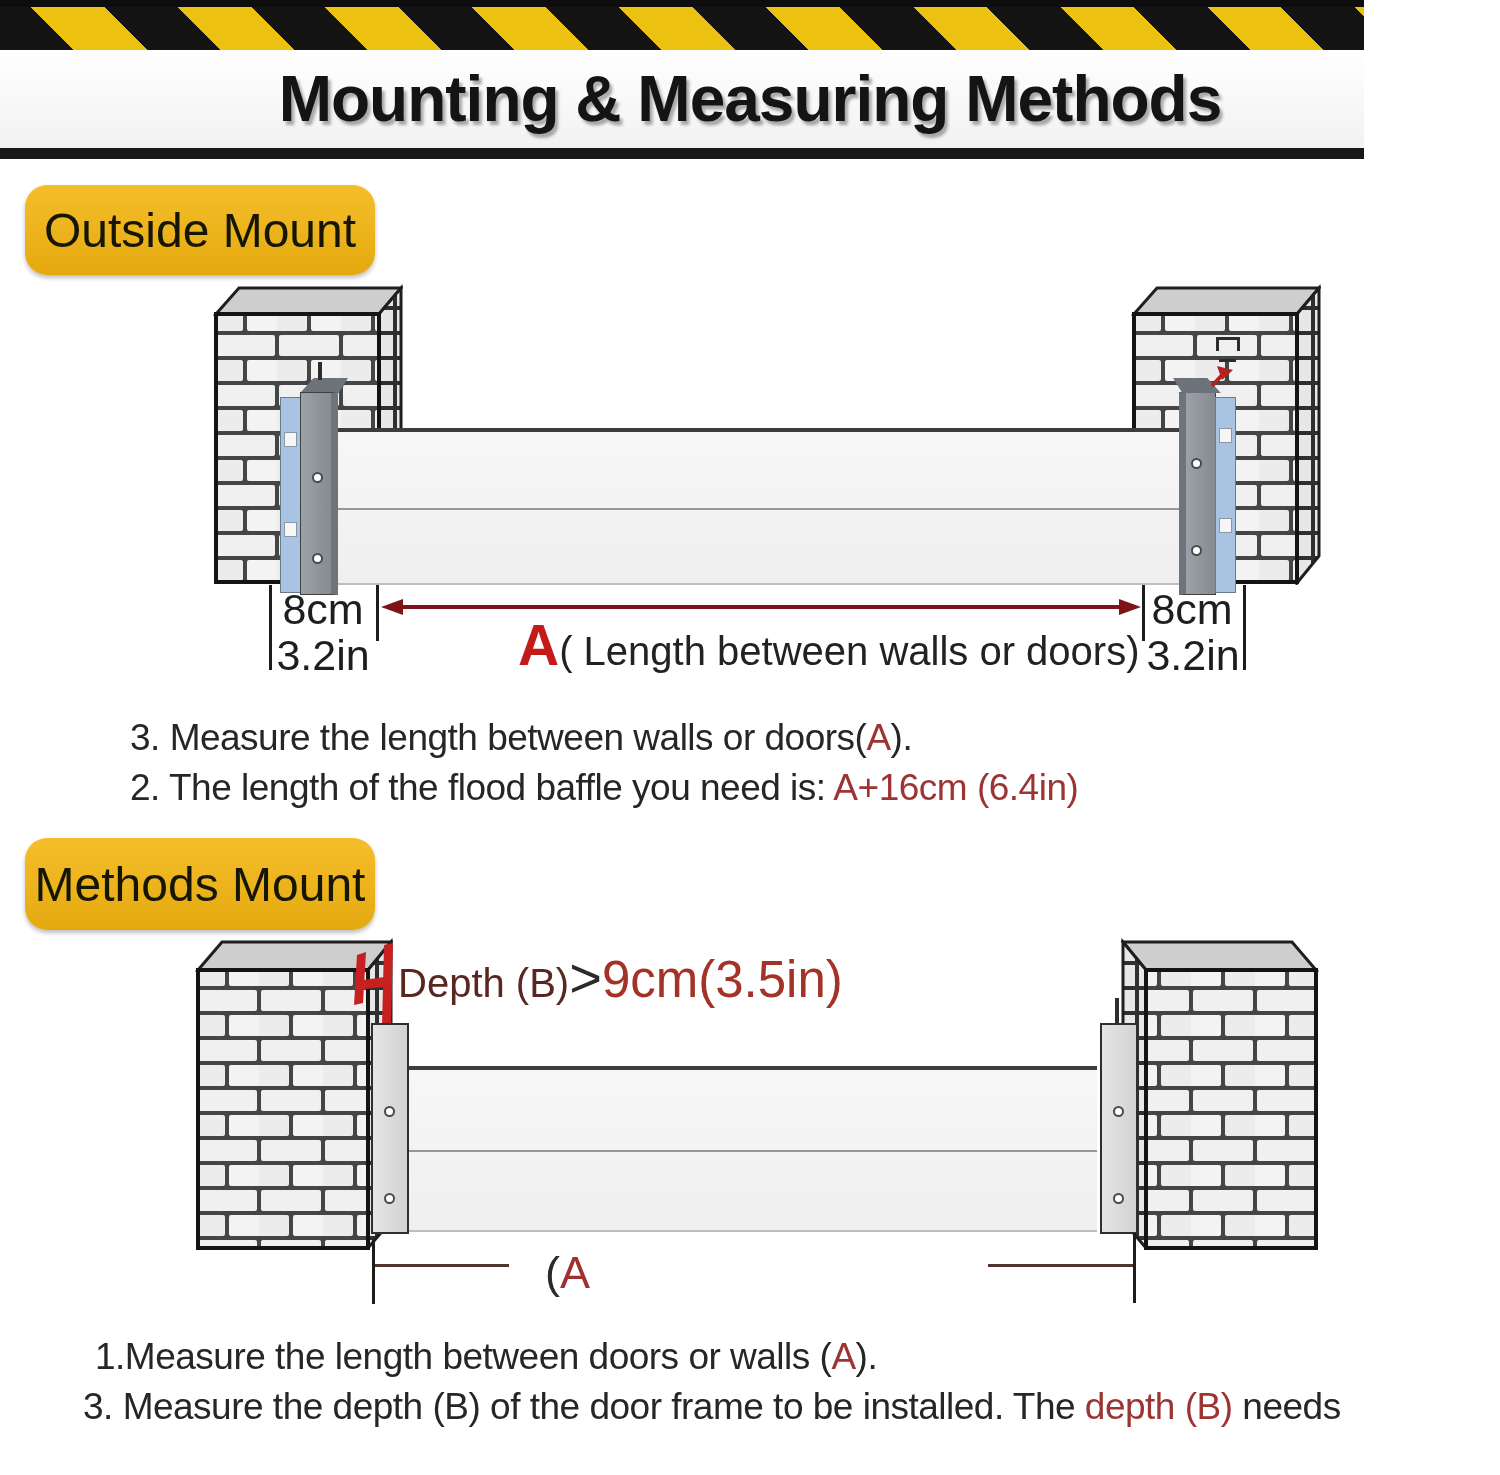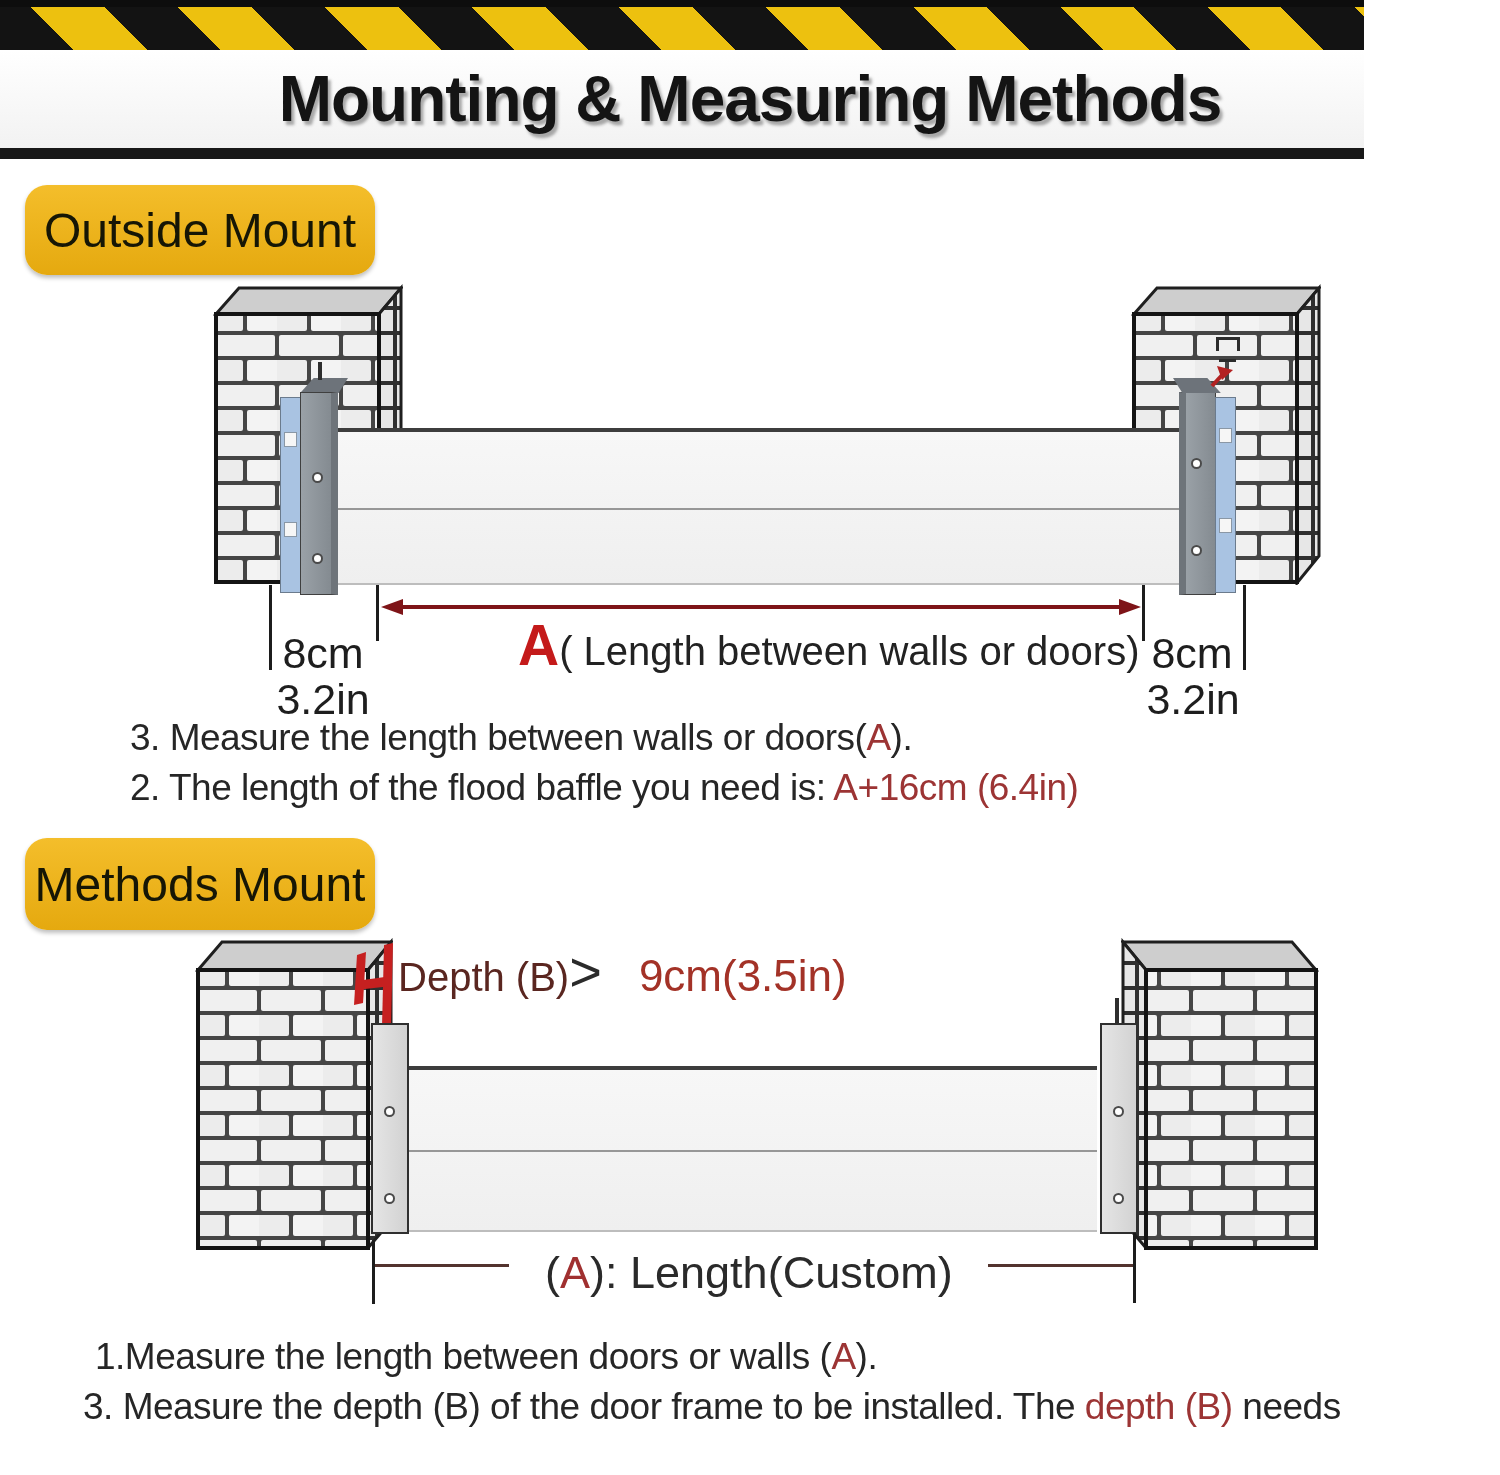--- a/index.html
+++ b/index.html
@@ -35,30 +35,30 @@
   .gray-channel{background:linear-gradient(90deg,#9aa1a7,#848b91);border:1px solid #3f3f3f;
            border-right:7px solid #6e747a;box-sizing:border-box;}
   .light-channel{background:linear-gradient(90deg,#e5e5e5,#d2d2d2);border:2px solid #2f2f2f;box-sizing:border-box;}
   .hole{width:11px;height:11px;border-radius:50%;background:#ffffff;border:2px solid #4a4a4a;box-sizing:border-box;}
   .cap{background:#6d737a;}
   .tickmark{background:#2e2e2e;}
 
   
   .vline{background:#1c1c1c;}
   .mline{background:#53332e;}
-  .dim{font-size:43px;color:#1e1e1e;text-align:center;white-space:nowrap;line-height:1.0;margin-top:44px;}
+  .dim{font-size:43px;color:#1e1e1e;text-align:center;white-space:nowrap;line-height:1.0;}
   .span-label{display:flex;align-items:baseline;white-space:nowrap;}
   .span-a{font-size:57px;font-weight:bold;color:#c41a1a;}
   .span-rest{font-size:40px;color:#222222;}
   .len-label{display:flex;align-items:baseline;white-space:nowrap;font-size:45px;color:#2a2a2a;}
   .len-a{color:#a03030;}
   .depth-label{display:flex;align-items:baseline;white-space:nowrap;}
   .depth-b{font-size:40px;color:#5a2620;}
   .depth-gt{font-size:56px;color:#2b2b2b;line-height:0.8;}
-  .depth-v{font-size:44px;color:#a33227;margin-left:37px;}
+  .depth-v{font-size:51px;color:#a33227;}
 
   
   .step{font-size:37px;color:#262626;white-space:nowrap;letter-spacing:-0.5px;}
   .red{color:#9c3434;}
 </style>
 </head>
 <body>
 
 <div id="canvas">
 
@@ -195,21 +195,20 @@
   <div class="abs tickmark" style="left:1115px;top:998px;width:4px;height:27px;"></div>
   <div class="abs light-channel" style="left:1100px;top:1023px;width:38px;height:211px;"></div>
   <div class="abs hole" style="left:1113px;top:1106px;"></div>
   <div class="abs hole" style="left:1113px;top:1193px;"></div>
 
   <div class="abs vline" style="left:372px;top:1240px;width:3px;height:64px;"></div>
   <div class="abs mline" style="left:375px;top:1264px;width:134px;height:3px;"></div>
   <div class="abs len-label" style="left:545px;top:1247px;">
     <span>(</span>
       <span class="len-a">A</span>
-      <span>): Length(Custom)</span>
   </div>
   <div class="abs mline" style="left:988px;top:1264px;width:147px;height:3px;"></div>
   <div class="abs vline" style="left:1133px;top:1233px;width:3px;height:70px;"></div>
 
   <div class="abs step" style="left:95px;top:1336px;">
     <span>1.Measure the length between doors or walls (</span><span class="red">A</span><span>).</span>
   </div>
   <div class="abs step" style="left:83px;top:1386px;">
     <span>3. Measure the depth (B) of the door frame to be installed. The </span><span class="red">depth (B)</span><span> needs</span>
   </div>

